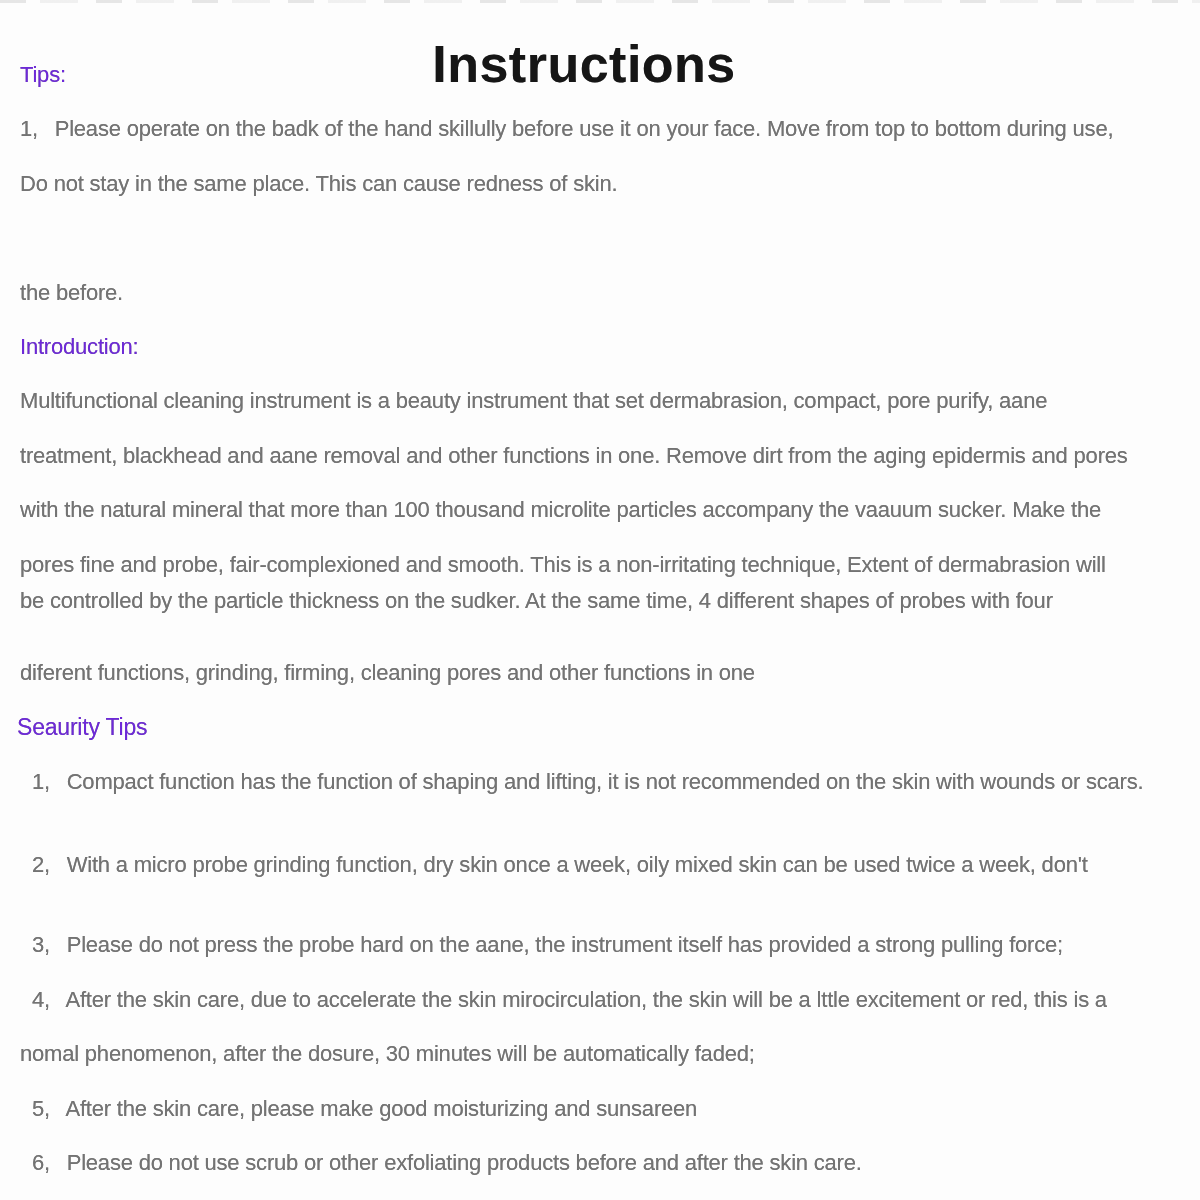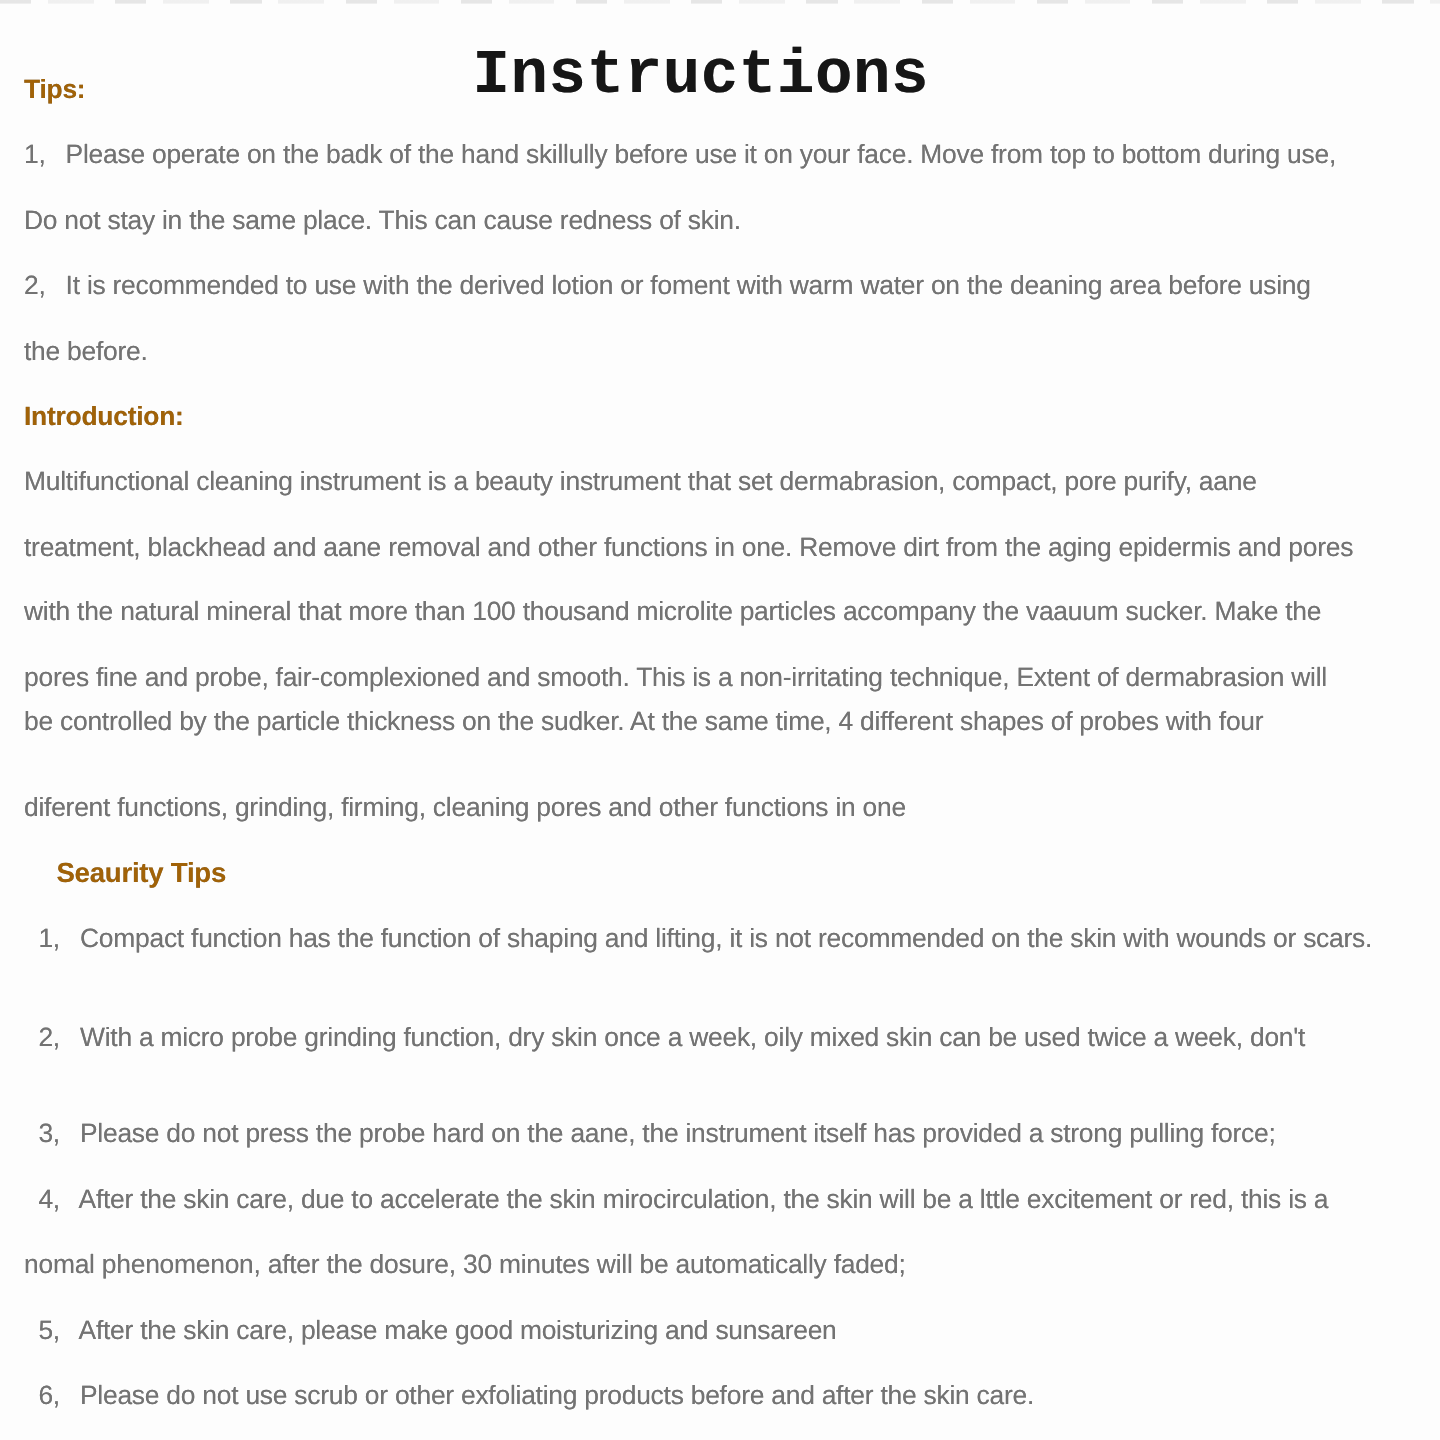--- a/index.html
+++ b/index.html
@@ -31,51 +31,49 @@
     top: 1px;
     left: 0;
     width: 1168px;
     text-align: center;
     font-size: 52px;
     line-height: 56px;
     font-weight: bold;
     color: #161616;
     letter-spacing: 0.5px;
     text-shadow: 0 0 0.5px rgba(20,20,20,0.55);
-    font-family: Liberation Mono, monospace;
   }
   .ln {
     position: absolute;
     left: 20px;
     font-size: 22px;
     line-height: 26px;
     letter-spacing: -0.2px;
     color: #737373;
     white-space: nowrap;
     text-shadow: 0 0 0.4px rgba(40,40,40,0.5);
   }
   .b {
-    font-weight: bold;
-    color: #a16207;
+    font-weight: normal;
+    color: #6d28d9;
   }
   .ind  { left: 32px; }
-  .ind2 { left: 47px; font-size: 23px; }
+  .ind2 { left: 17px; font-size: 23px; }
 </style>
 </head>
 <body>
 
 <div class="page">
   <div class="top-noise"></div>
 
   <h1 class="title">Instructions</h1>
 
   <div class="ln b" style="top:62px">Tips:</div>
   <div class="ln" style="top:116px">1,  Please operate on the badk of the hand skillully before use it on your face. Move from top to bottom during use,</div>
   <div class="ln" style="top:171px">Do not stay in the same place. This can cause redness of skin.</div>
-  <div class="ln" style="top:225px">2,  It is recommended to use with the derived lotion or foment with warm water on the deaning area before using</div>
   <div class="ln" style="top:280px">the before.</div>
 
   <div class="ln b" style="top:334px">Introduction:</div>
   <div class="ln" style="top:443px">treatment, blackhead and aane removal and other functions in one. Remove dirt from the aging epidermis and pores</div>
   <div class="ln" style="top:388px">Multifunctional cleaning instrument is a beauty instrument that set dermabrasion, compact, pore purify, aane</div>
   <div class="ln" style="top:497px">with the natural mineral that more than 100 thousand microlite particles accompany the vaauum sucker. Make the</div>
   <div class="ln" style="top:552px">pores fine and probe, fair-complexioned and smooth. This is a non-irritating technique, Extent of dermabrasion will</div>
   <div class="ln" style="top:588px">be controlled by the particle thickness on the sudker. At the same time, 4 different shapes of probes with four</div>
   <div class="ln" style="top:660px">diferent functions, grinding, firming, cleaning pores and other functions in one</div>
 

